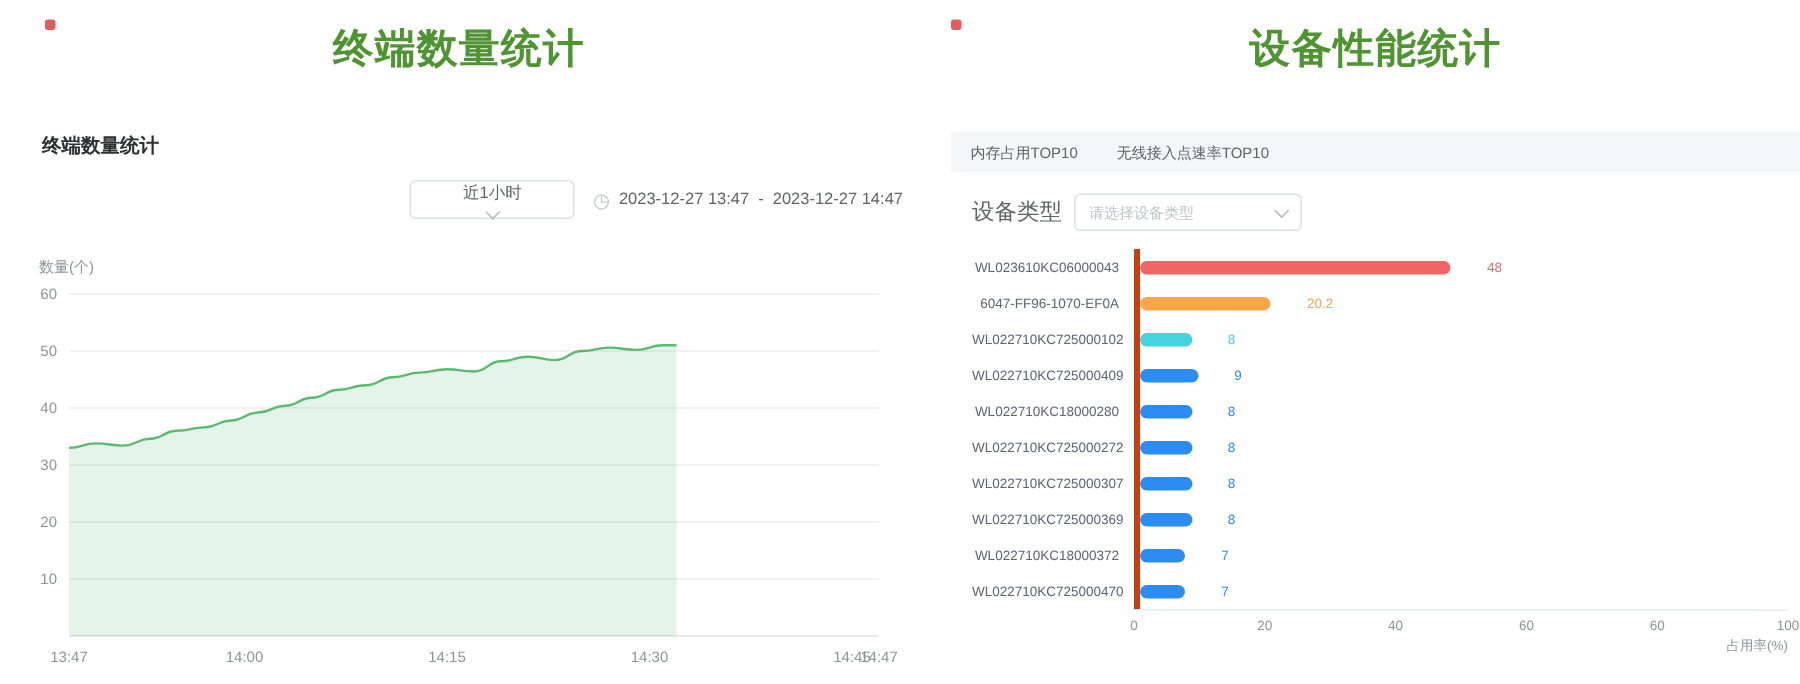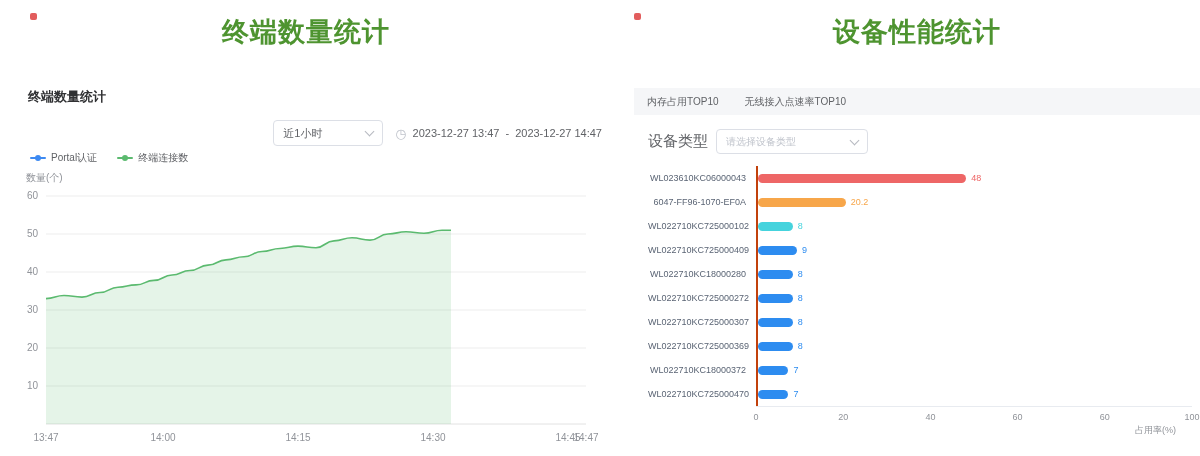--- a/index.html
+++ b/index.html
@@ -16,21 +16,21 @@
   .corner-icon{position:absolute;top:13px;width:7px;height:7px;border-radius:2px;background:#e25d5d;}
   .panel-left .corner-icon{left:30px;}
   .panel-right .corner-icon{left:0px;}
 
   .section-title{position:absolute;left:28px;top:88px;font-size:13px;font-weight:700;color:#303133;}
 
   .controls{position:absolute;right:10px;top:120px;display:flex;align-items:center;gap:12px;}
   .select{height:26px;border:1px solid #dcdfe6;border-radius:4px;background:#fff;
     display:flex;align-items:center;justify-content:space-between;padding:0 9px;
     font-size:11px;color:#606266;cursor:pointer;box-sizing:border-box;}
-  .range-select{width:110px;}
+  .range-select{width:110px;flex-direction:column;}
   .chev{width:6px;height:6px;border-right:1.5px solid #b6b9c0;border-bottom:1.5px solid #b6b9c0;
     transform:rotate(45deg);margin-top:-3px;flex:0 0 auto;}
   .date-range{display:flex;align-items:center;gap:6px;font-size:11px;color:#606266;cursor:pointer;}
   .clock{color:#c0c4cc;font-size:13px;line-height:1;}
 
   .legend{position:absolute;left:30px;top:151px;display:flex;gap:20px;align-items:center;font-size:10px;color:#606266;}
   .legend-item{display:flex;align-items:center;gap:5px;}
   .lmark{position:relative;width:16px;height:2px;border-radius:1px;display:inline-block;}
   .ldot{position:absolute;left:50%;top:50%;transform:translate(-50%,-50%);width:6px;height:6px;border-radius:50%;}
 
@@ -43,26 +43,26 @@
   .tab.active{background:#fff;color:#303133;font-weight:700;}
 
   .device-row{position:absolute;left:14px;top:129px;display:flex;align-items:center;gap:8px;}
   .dev-label{font-size:15px;color:#606266;}
   .dev-select{width:152px;height:25px;}
   .placeholder{color:#c0c4cc;font-size:10px;}
 
   #bar-chart{position:absolute;left:14px;top:166px;right:8px;}
   .brow{display:flex;align-items:center;height:24px;}
   .blabel{width:108px;box-sizing:border-box;padding-right:10px;text-align:right;font-size:9px;color:#5a6474;white-space:nowrap;overflow:hidden;}
-  .btrack{flex:1;display:flex;align-items:center;height:100%;border-left:2px solid #c2410c;}
+  .btrack{flex:1;display:flex;align-items:center;height:100%;border-left:4px solid #c2410c;gap:19px;}
   .bbar{height:9px;border-radius:5px;flex:0 0 auto;}
   .bval{margin-left:5px;font-size:9px;}
   .bticks{position:relative;margin-left:108px;height:30px;border-top:1px solid #e8ebf0;font-size:9px;color:#909399;}
   .btick{position:absolute;top:5px;transform:translateX(-50%);}
-  .bunit{position:absolute;right:16px;top:17px;font-size:9px;color:#909399;text-align:center;}
+  .bunit{position:absolute;right:0;top:17px;font-size:9px;color:#909399;text-align:center;}
 </style>
 </head>
 <body>
 
 <div class="panel panel-left">
   <span class="corner-icon"></span>
   <h1 class="big-title" style="color: rgb(78, 148, 48);">终端数量统计</h1>
 
   <div class="section-title">终端数量统计</div>
 
@@ -72,34 +72,20 @@
       <span class="chev"></span>
     </div>
     <div class="date-range">
       <span class="clock">◷</span>
       <span>2023-12-27 13:47</span>
       <span>-</span>
       <span>2023-12-27 14:47</span>
     </div>
   </div>
 
-  <div class="legend" id="legend">
-      <span class="legend-item">
-        <span class="lmark" style="background: rgb(61, 138, 242);">
-          <i class="ldot" style="background: rgb(61, 138, 242);"></i>
-        </span>
-        <span>Portal认证</span>
-      </span>
-      <span class="legend-item">
-        <span class="lmark" style="background: rgb(91, 186, 111);">
-          <i class="ldot" style="background: rgb(91, 186, 111);"></i>
-        </span>
-        <span>终端连接数</span>
-      </span>
-    </div>
   <div class="axis-name">数量(个)</div>
   <svg id="line-chart" width="584" height="262">
       <line x1="32" y1="202" x2="572" y2="202" stroke="#ededed" stroke-width="1"></line>
       <text x="24" y="205" text-anchor="end" fill="#909399" font-size="10">10</text>
       <line x1="32" y1="164" x2="572" y2="164" stroke="#ededed" stroke-width="1"></line>
       <text x="24" y="167" text-anchor="end" fill="#909399" font-size="10">20</text>
       <line x1="32" y1="126" x2="572" y2="126" stroke="#ededed" stroke-width="1"></line>
       <text x="24" y="129" text-anchor="end" fill="#909399" font-size="10">30</text>
       <line x1="32" y1="88" x2="572" y2="88" stroke="#ededed" stroke-width="1"></line>
       <text x="24" y="91" text-anchor="end" fill="#909399" font-size="10">40</text>

